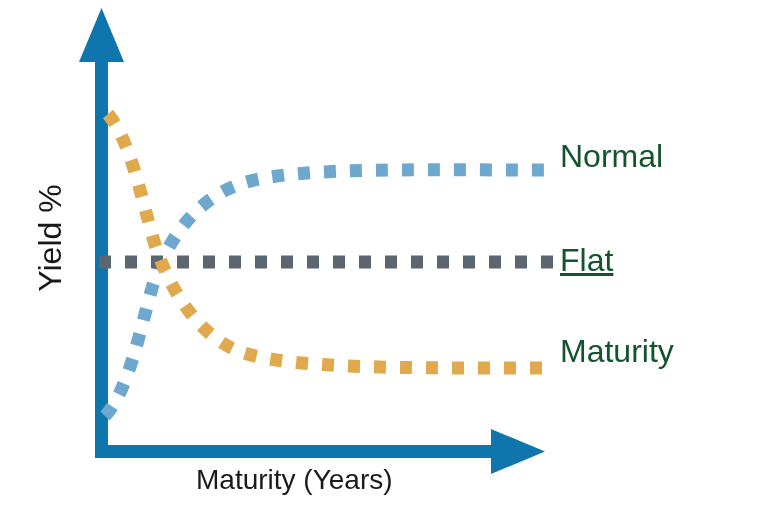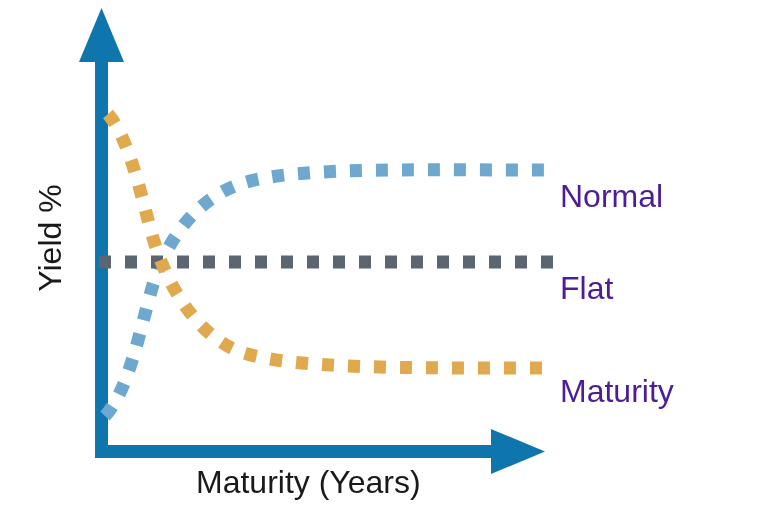--- a/index.html
+++ b/index.html
@@ -23,34 +23,33 @@
     position: absolute;
     left: 0;
     top: 0;
     width: 768px;
     height: 512px;
   }
   .series-label {
     position: absolute;
     font-family: "Liberation Sans", sans-serif;
     font-size: 32px;
-    color: #4c1d95;
+    color: #14532d;
     white-space: nowrap;
     line-height: 1;
-    margin-top: 40px;
   }
   #label-normal   { left: 560px; top: 140px; }
-  #label-flat     { left: 560px; top: 232px; }
+  #label-flat     { left: 560px; top: 244px; text-decoration: underline; }
   #label-inverted { left: 560px; top: 335px; }
 
   #xaxis-title {
     position: absolute;
     left: 196px;
     top: 466px;
-    font-size: 32px;
+    font-size: 28px;
     color: #1a1a1a;
     white-space: nowrap;
     line-height: 1;
   }
   #yaxis-title {
     position: absolute;
     left: -30px;
     top: 222px;
     width: 160px;
     text-align: center;

